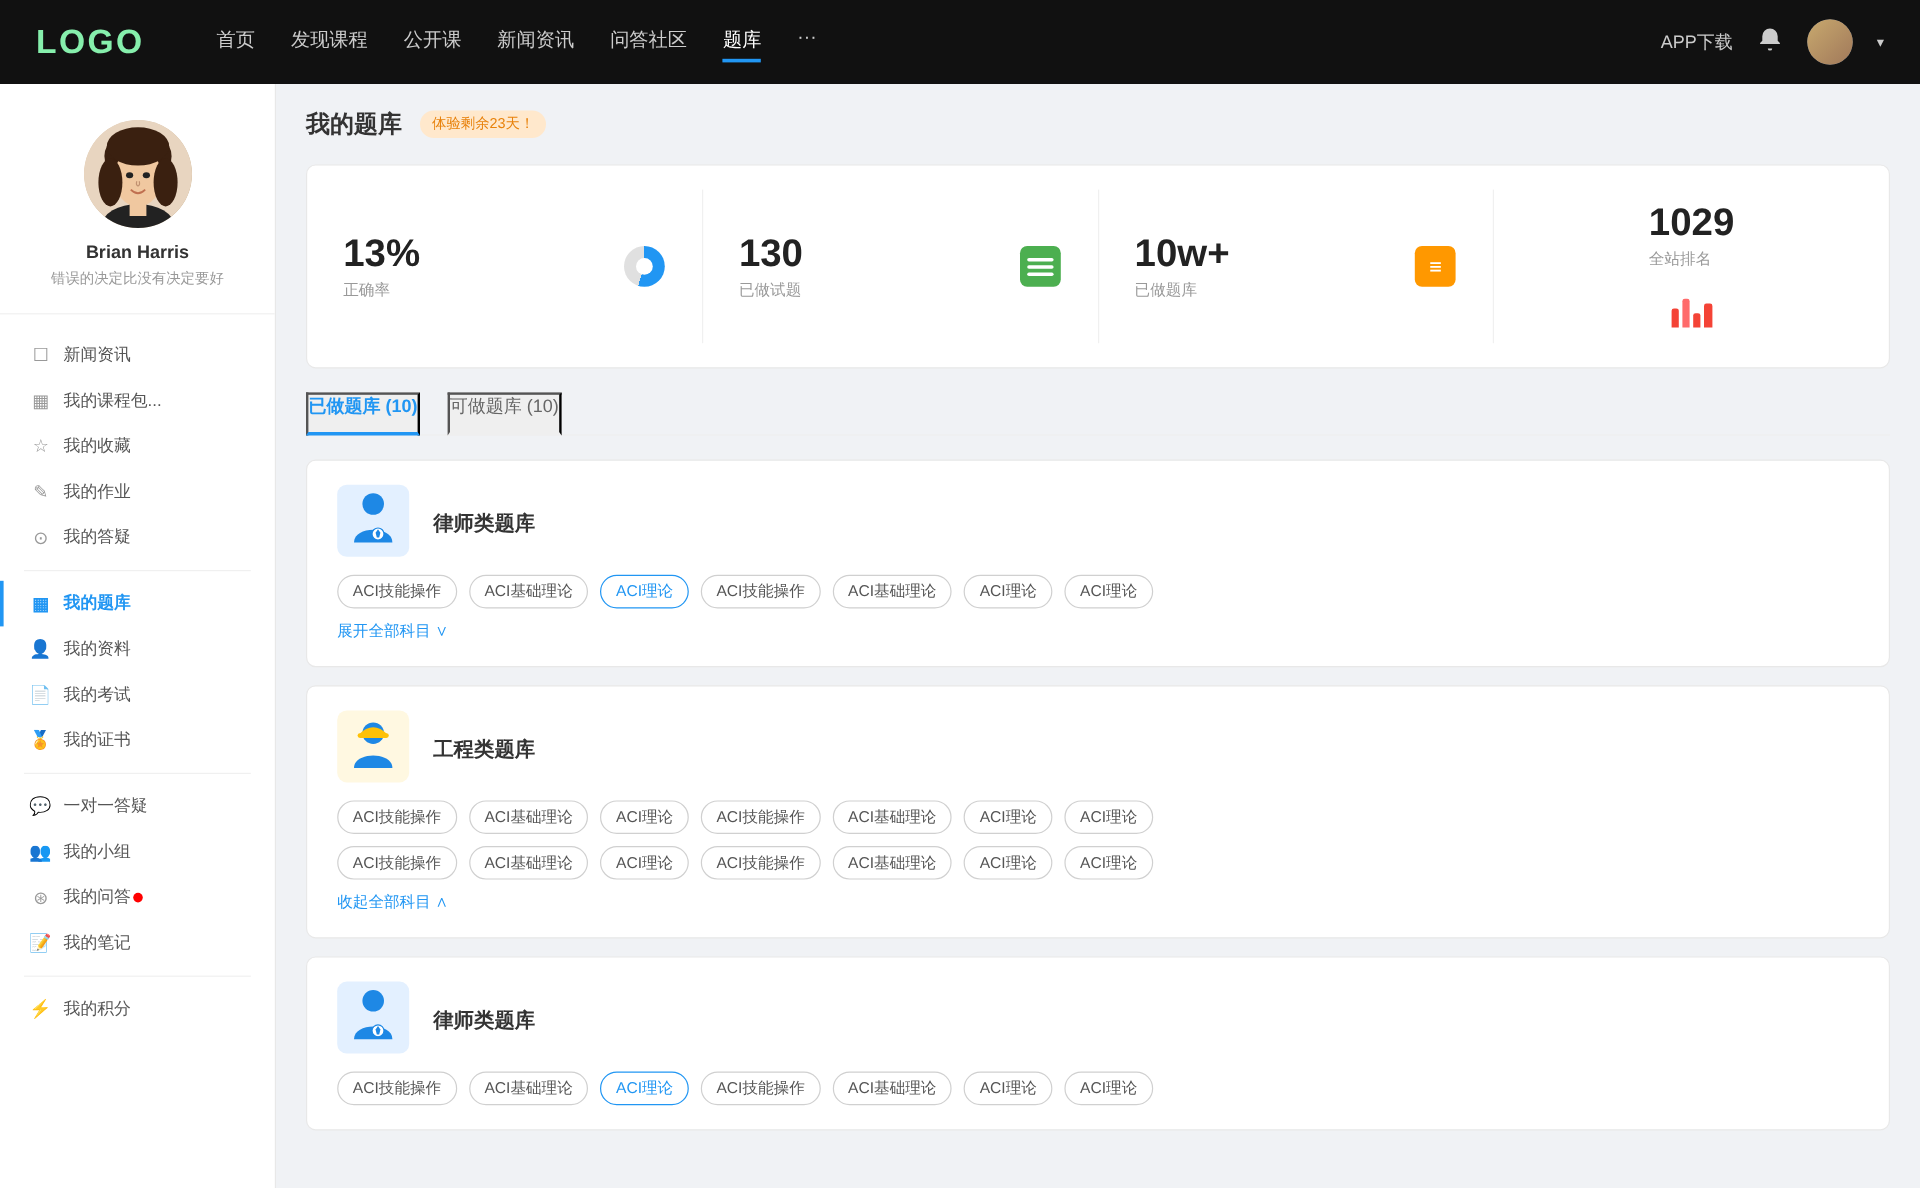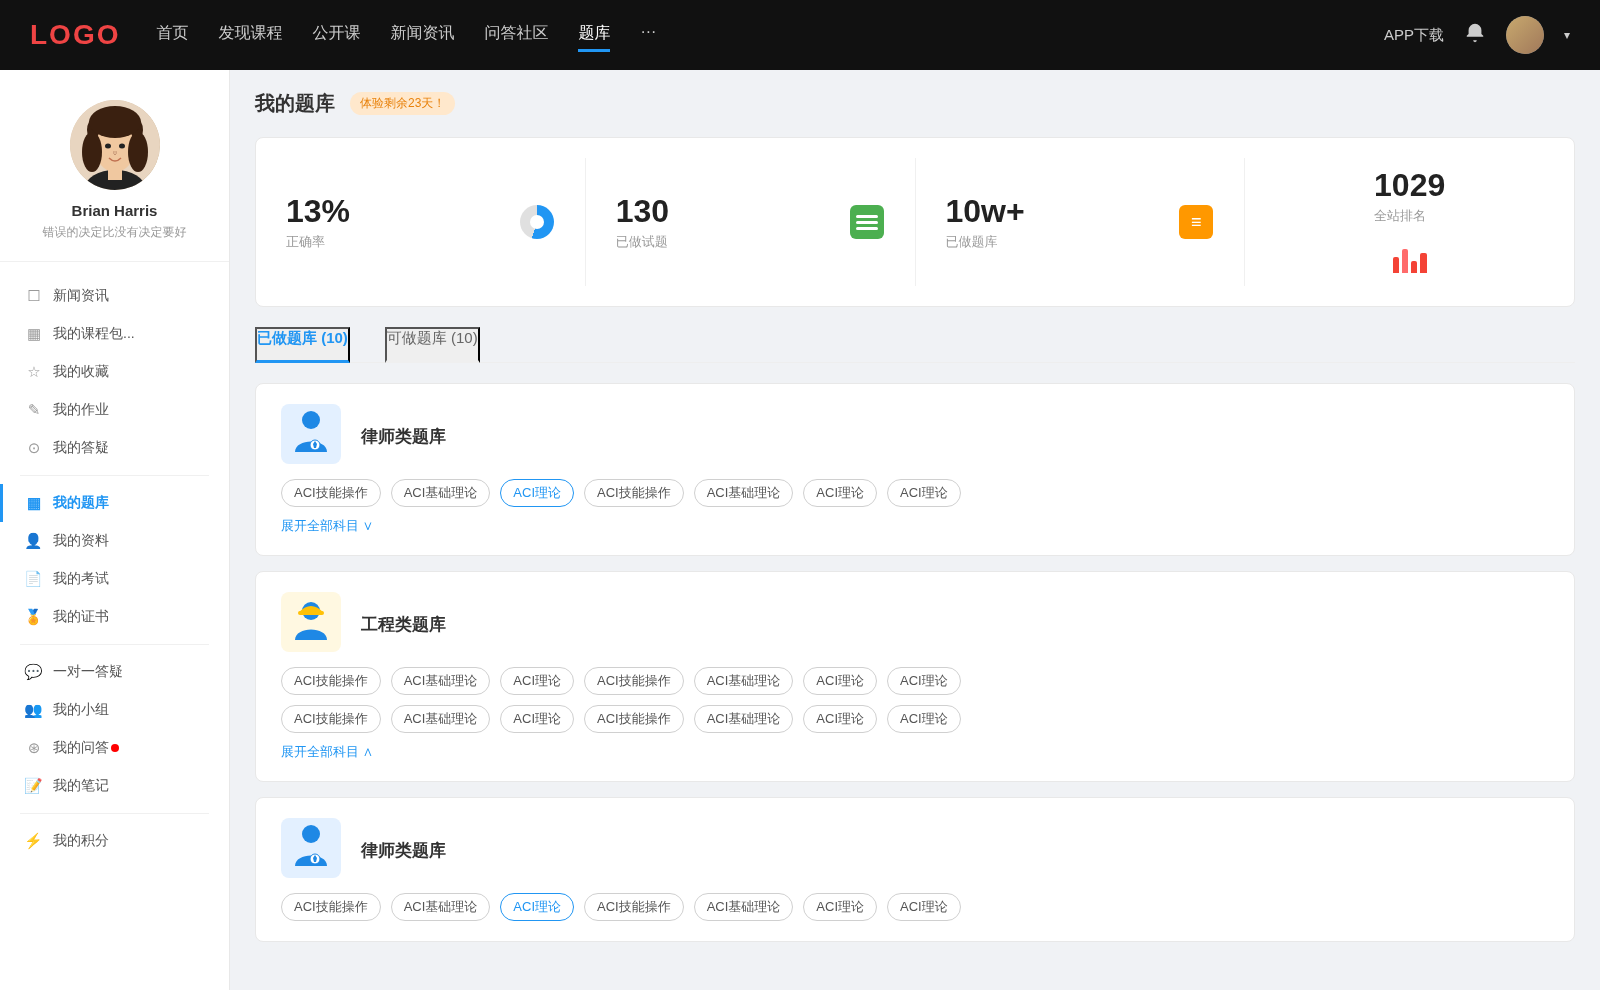--- a/index.html
+++ b/index.html
@@ -10,25 +10,25 @@
       background: #111;
       height: 70px;
       display: flex;
       align-items: center;
       padding: 0 30px;
       position: fixed;
       top: 0; left: 0; right: 0;
       z-index: 100;
     }
     .navbar-logo {
-      color: #ef4444;
+      color: #86efac;
       font-size: 28px;
       font-weight: bold;
       letter-spacing: 2px;
-      margin-right: 36px;
+      margin-right: 60px;
       text-align: center;
     }
     .navbar-links {
       display: flex;
       gap: 30px;
       flex: 1;
     }
     .navbar-link {
       color: #ccc;
       font-size: 16px;
@@ -273,21 +273,21 @@
     }
     .chart-bar {
       flex: 1;
       background: #f44336;
       border-radius: 2px 2px 0 0;
     }
 
     
     .tabs-row {
       display: flex;
-      gap: 35px;
+      gap: 23px;
       margin-bottom: 20px;
       border-bottom: 1px solid #eee;
       padding-bottom: 0;
     }
     .tab-btn {
       font-size: 15px;
       color: #666;
       cursor: pointer;
       padding-bottom: 12px;
       border-bottom: 3px solid transparent;
@@ -627,21 +627,21 @@
 
       <div class="qbank-tags">
         <span class="qbank-tag">ACI技能操作</span>
         <span class="qbank-tag">ACI基础理论</span>
         <span class="qbank-tag">ACI理论</span>
         <span class="qbank-tag">ACI技能操作</span>
         <span class="qbank-tag">ACI基础理论</span>
         <span class="qbank-tag">ACI理论</span>
         <span class="qbank-tag">ACI理论</span>
       </div>
-      <div class="qbank-footer">展开全部科目 ∧</div>
+      <div class="qbank-footer">收起全部科目 ∧</div>
     </div>
 
     <div class="qbank-card">
       <div class="qbank-header">
         <div class="qbank-icon">
           <svg width="44" height="48" viewBox="0 0 44 48">
             <circle cx="22" cy="10" r="9" fill="#1E88E5"></circle>
             <path d="M6 42 C6 28 38 28 38 42" fill="#1E88E5"></path>
             <circle cx="26" cy="35" r="5" fill="white" stroke="#1E88E5" stroke-width="1"></circle>
             <path d="M24 34 L26 31 L28 34 L27 38 L25 38 Z" fill="#1E88E5"></path>

